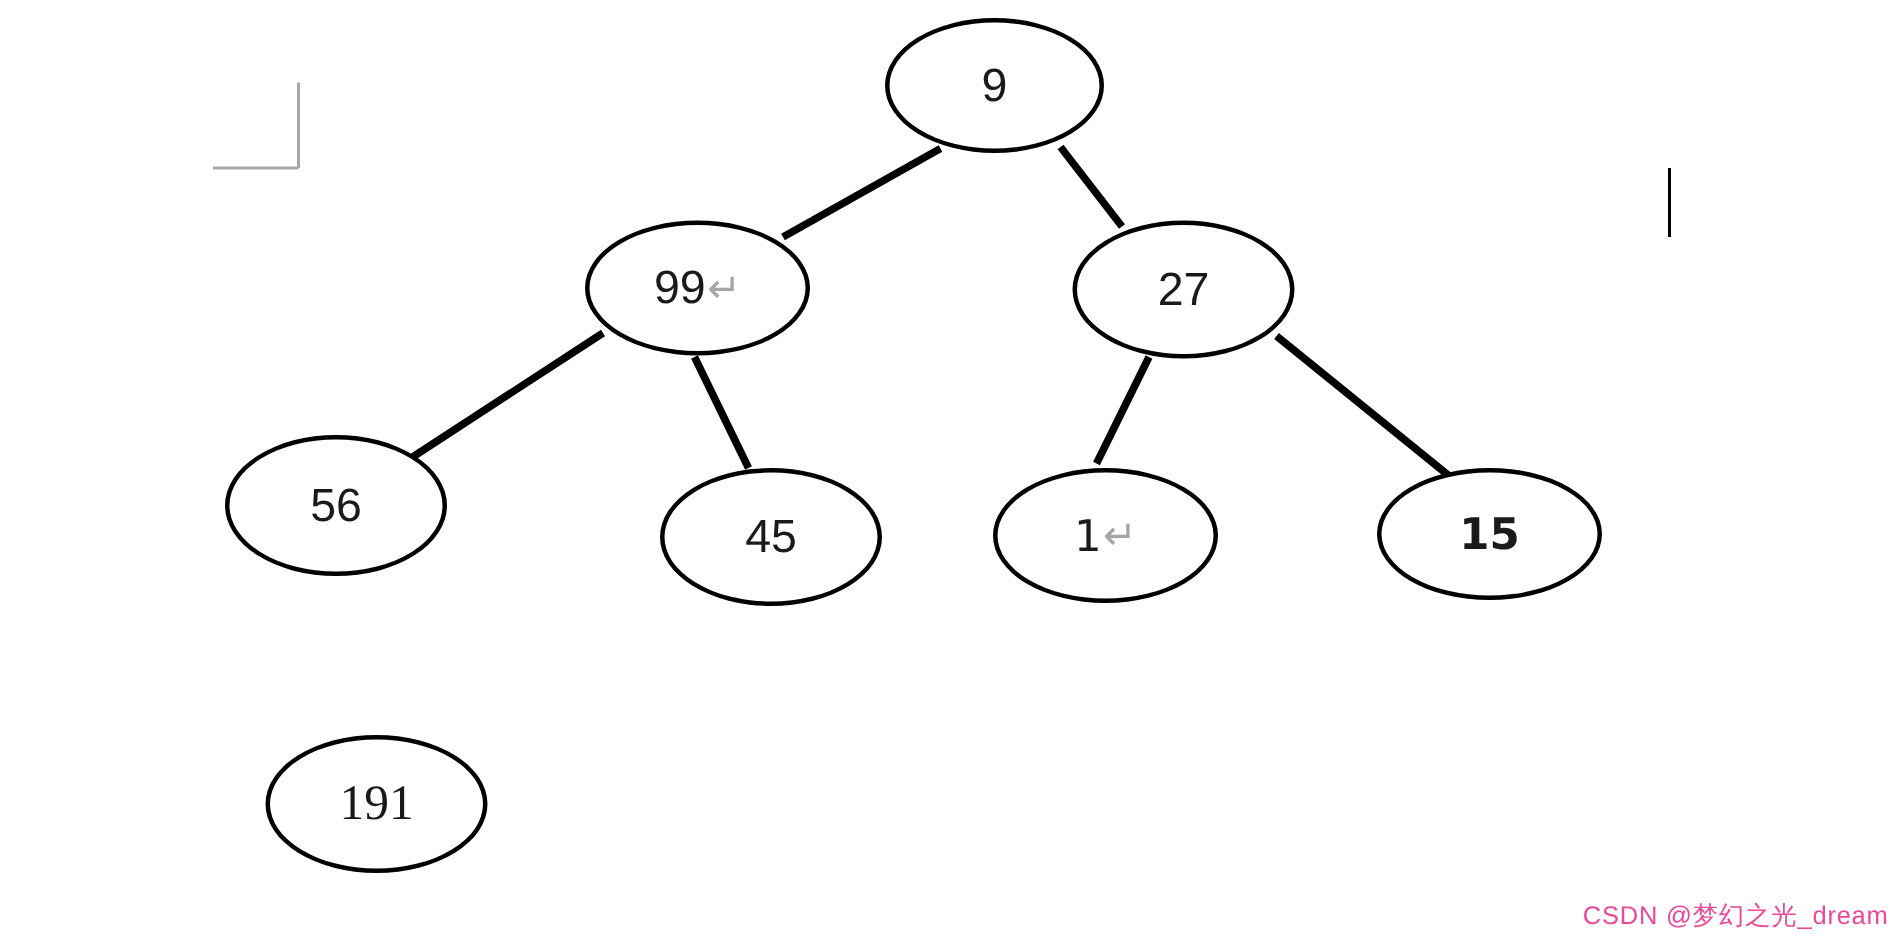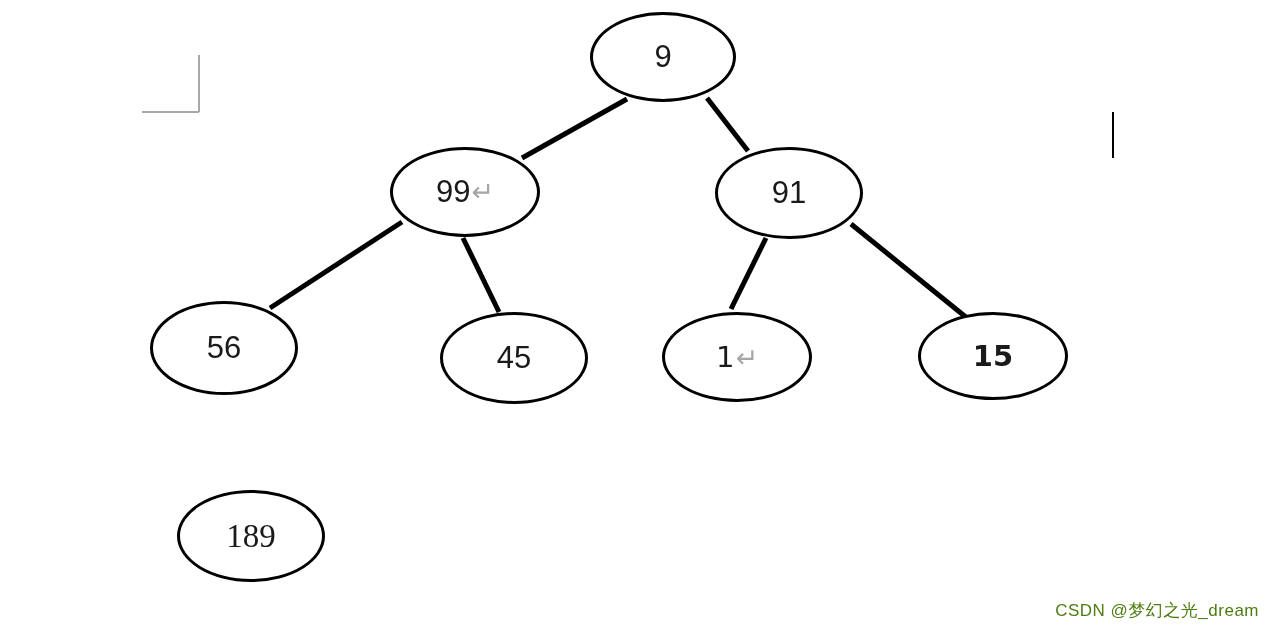--- a/index.html
+++ b/index.html
@@ -29,21 +29,21 @@
   }
   .node .return-mark {
     color: #a6a6a6;
     font-size: 27px;
     margin-left: 1px;
     line-height: 1;
   }
   .node-9   { left: 590px; top:  12px; width: 146px; height: 90px; }
   .node-99  { left: 390px; top: 147px; width: 150px; height: 90px; justify-content: center; }
   .node-66  { left: 715px; top: 147px; width: 148px; height: 92px; }
-  .node-56  { left: 150px; top: 301px; width: 148px; height: 94px; }
+  .node-56  { left: 150px; top: 290px; width: 148px; height: 94px; }
   .node-37  { left: 440px; top: 312px; width: 148px; height: 92px; }
   .node-1   { left: 662px; top: 312px; width: 150px; height: 90px; }
   .node-15  { left: 918px; top: 312px; width: 150px; height: 88px; font-weight: bold; }
   .node-101 { left: 177px; top: 490px; width: 148px; height: 92px;
               font-family: "Liberation Serif", serif; font-size: 33px; }
   .font-dejavu { font-family: "DejaVu Sans", sans-serif; font-size: 29px; }
 
   .margin-mark { position: absolute; background: #a8a8a8; }
   .margin-mark.v { left: 198px; top: 55px;  width: 1.5px; height: 57px; }
   .margin-mark.h { left: 142px; top: 111px; width: 57px;  height: 1.5px; }
@@ -52,21 +52,21 @@
     position: absolute;
     left: 1112px; top: 112px;
     width: 2px; height: 46px;
     background: #000000;
   }
 
   .watermark {
     position: absolute;
     right: 8px; bottom: 7px;
     font-size: 17px;
-    color: #4d7c0f;
+    color: #ec4899;
     letter-spacing: 0.5px;
   }
 </style>
 </head>
 <body>
 
 <div id="canvas">
 
   <div class="margin-mark v"></div>
   <div class="margin-mark h"></div>
@@ -85,39 +85,39 @@
   <div class="node node-9">
     <span>9</span>
   </div>
 
   <div class="node node-99">
     <span>99</span>
     <span class="return-mark">↵</span>
   </div>
 
   <div class="node node-66">
-    <span>91</span>
+    <span>27</span>
   </div>
 
   <div class="node node-56">
     <span>56</span>
   </div>
 
   <div class="node node-37">
     <span>45</span>
   </div>
 
   <div class="node node-1 font-dejavu">
     <span>1</span>
     <span class="return-mark">↵</span>
   </div>
 
   <div class="node node-15 font-dejavu">
     <span>15</span>
   </div>
 
   <div class="node node-101">
-    <span>189</span>
+    <span>191</span>
   </div>
 
   <div class="watermark">CSDN @梦幻之光_dream</div>
 
 </div>
 
 </body></html>

